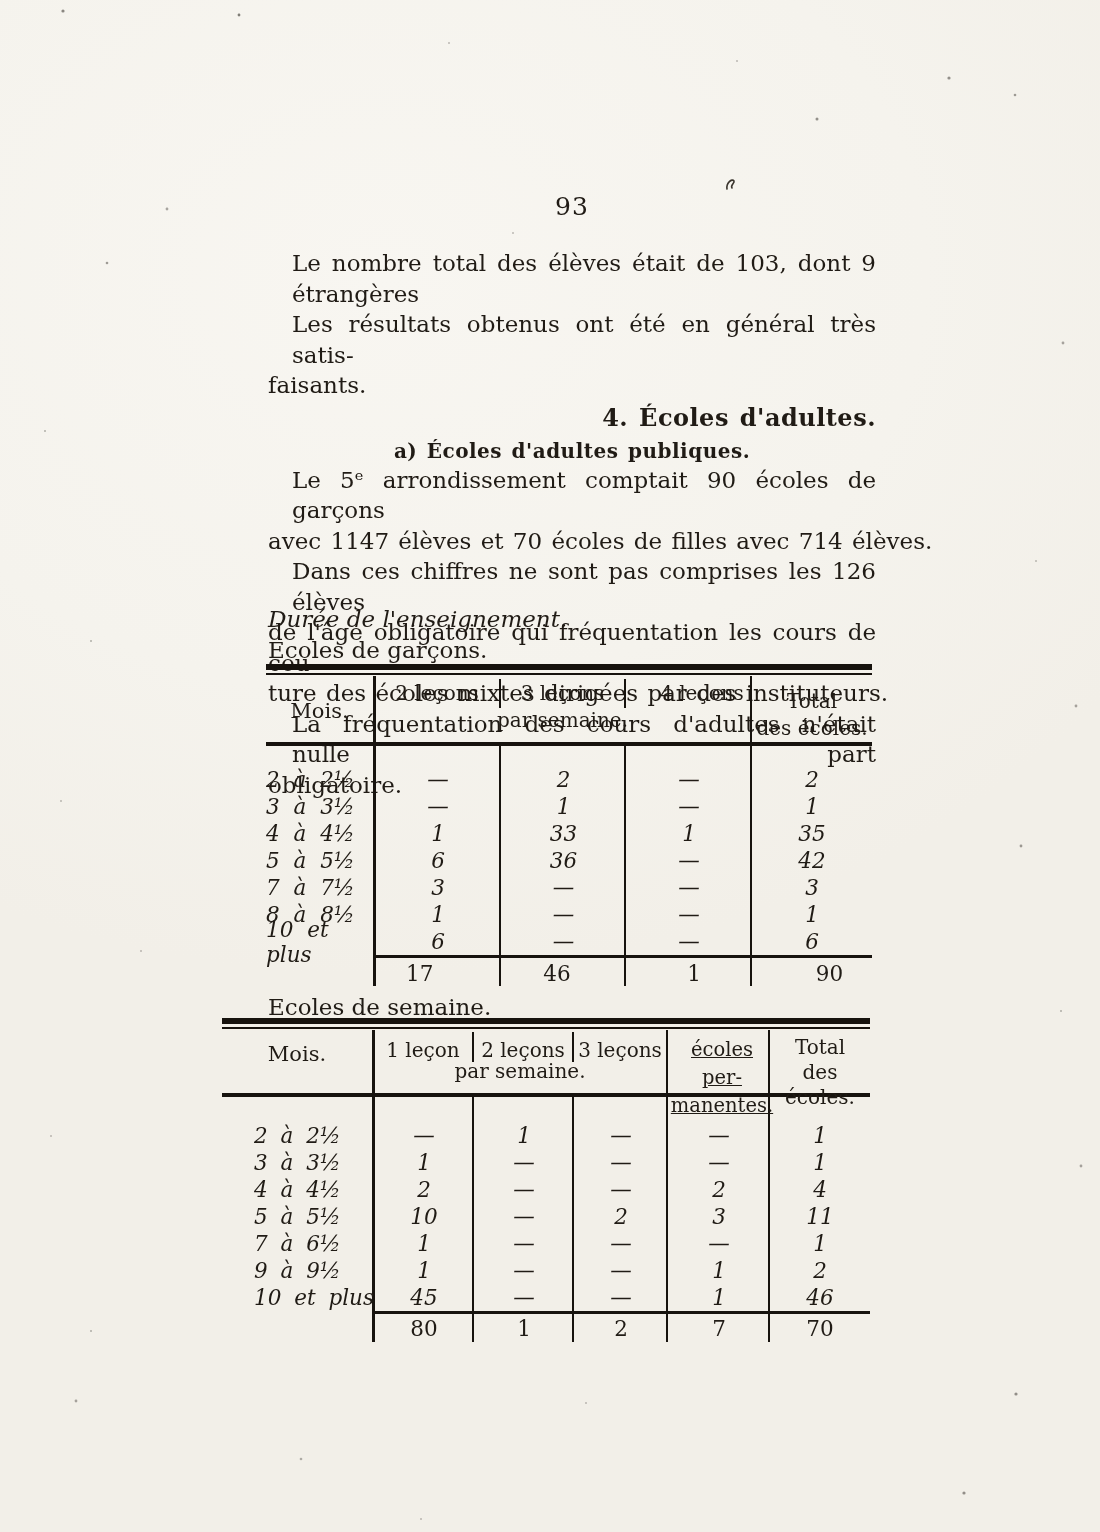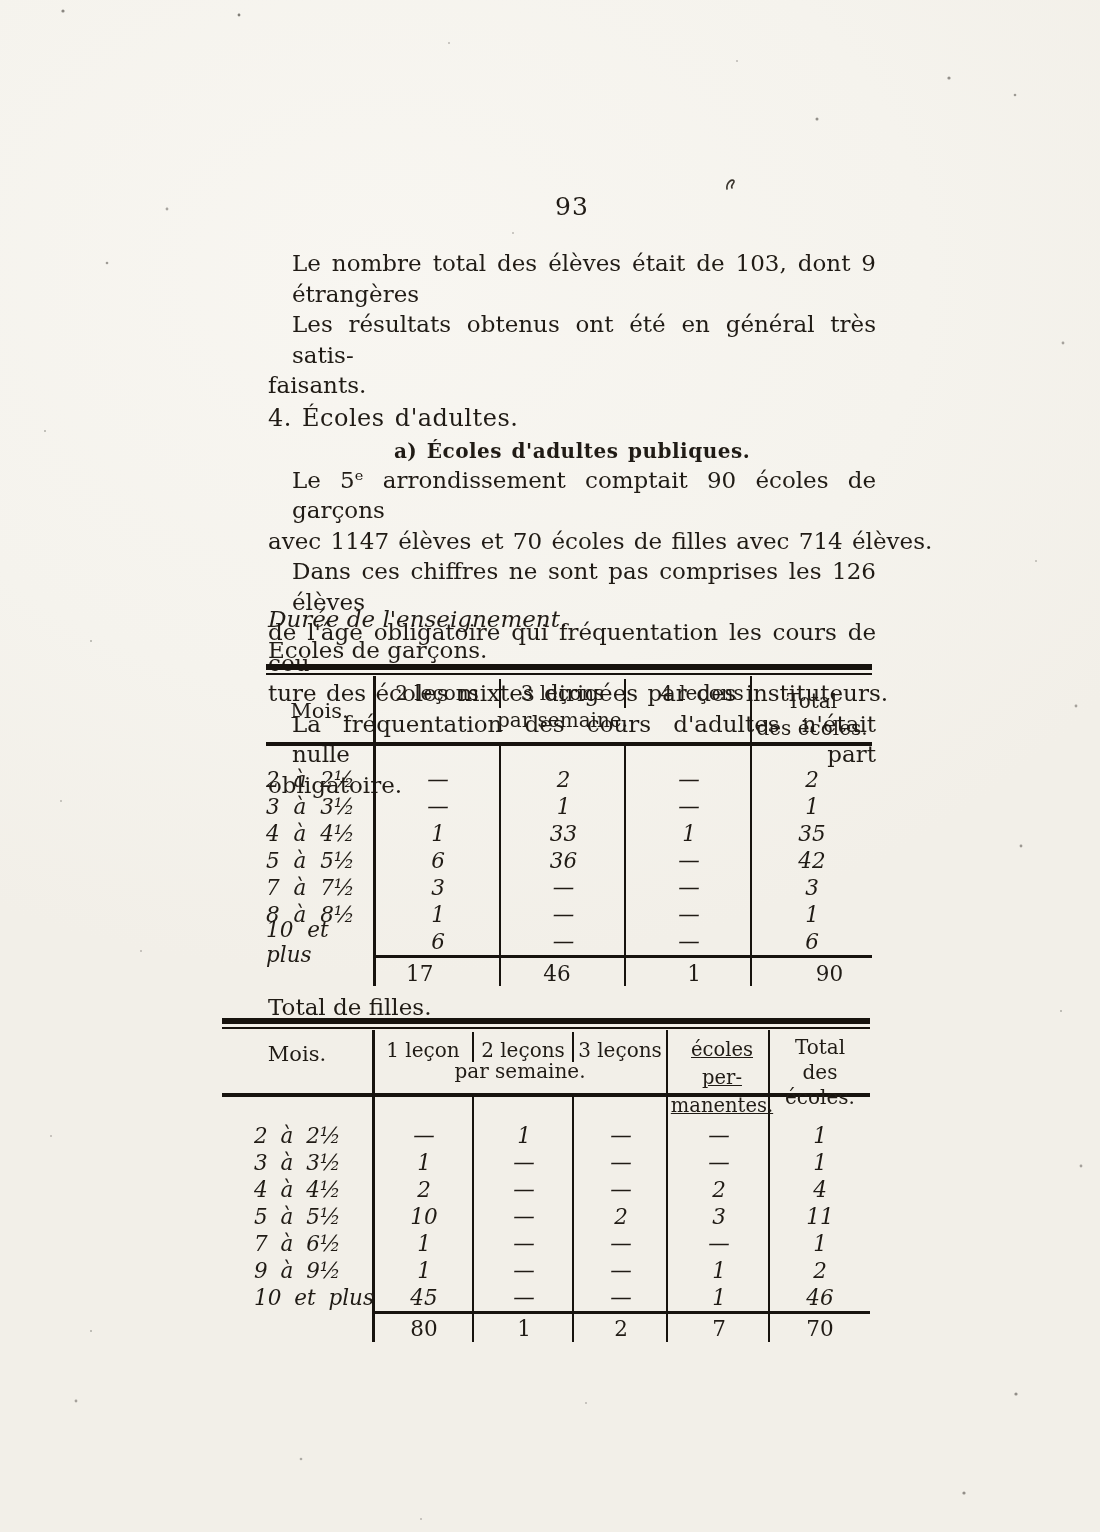--- a/index.html
+++ b/index.html
@@ -30,21 +30,21 @@
   }
   .ink-mark{position:absolute;left:724px;top:176px;}
   
   .pageno{position:absolute;top:192px;left:268px;width:608px;text-align:center;
     font-size:25px;letter-spacing:1px;}
   .textblock{position:absolute;left:268px;top:248px;width:608px;
     font-size:23px;line-height:30.5px;word-spacing:2px;}
   .line{white-space:nowrap;}
   .stretch{white-space:normal;text-align:justify;text-align-last:justify;}
   .indent{padding-left:24px;}
-  .h1{font-weight:normal;font-size:24px;text-align:left;line-height:34px;letter-spacing:.5px;}
+  .h1{font-weight:bold;font-size:24px;text-align:right;line-height:34px;letter-spacing:.5px;}
   .h2{font-weight:bold;font-size:20px;text-align:center;line-height:28px;margin-top:2px;letter-spacing:.5px;}
   .center-title{position:absolute;left:268px;width:608px;text-align:left;font-size:23px;}
   .italic{font-style:italic;}
   
   .tbl{position:absolute;font-size:21.5px;}
   .rule{position:absolute;background:#17130e;}
   .hcell{position:absolute;text-align:center;font-size:20px;line-height:22px;}
   .hcell .l2{display:block;}
   .t-body{position:absolute;left:0;width:100%;}
   .t-row{display:flex;height:27px;align-items:center;font-style:italic;}
@@ -217,21 +217,21 @@
         </div>
       </div>
     <div class="t-totals">
         <div class="t-cell">17</div>
         <div class="t-cell">46</div>
         <div class="t-cell">1</div>
         <div class="t-cell">90</div>
       </div>
   </div>
 
-  <div class="center-title" style="top:994px">Total de filles.</div>
+  <div class="center-title" style="top:994px">Ecoles de semaine.</div>
 
   <div class="tbl t2">
     <div class="rule r-top1"></div>
     <div class="rule r-top2"></div>
     <div class="rule r-hdrbot"></div>
     <div class="rule v-mois"></div>
     <div class="rule v2h"></div>
     <div class="rule v3h"></div>
     <div class="rule v2b"></div>
     <div class="rule v3b"></div>

